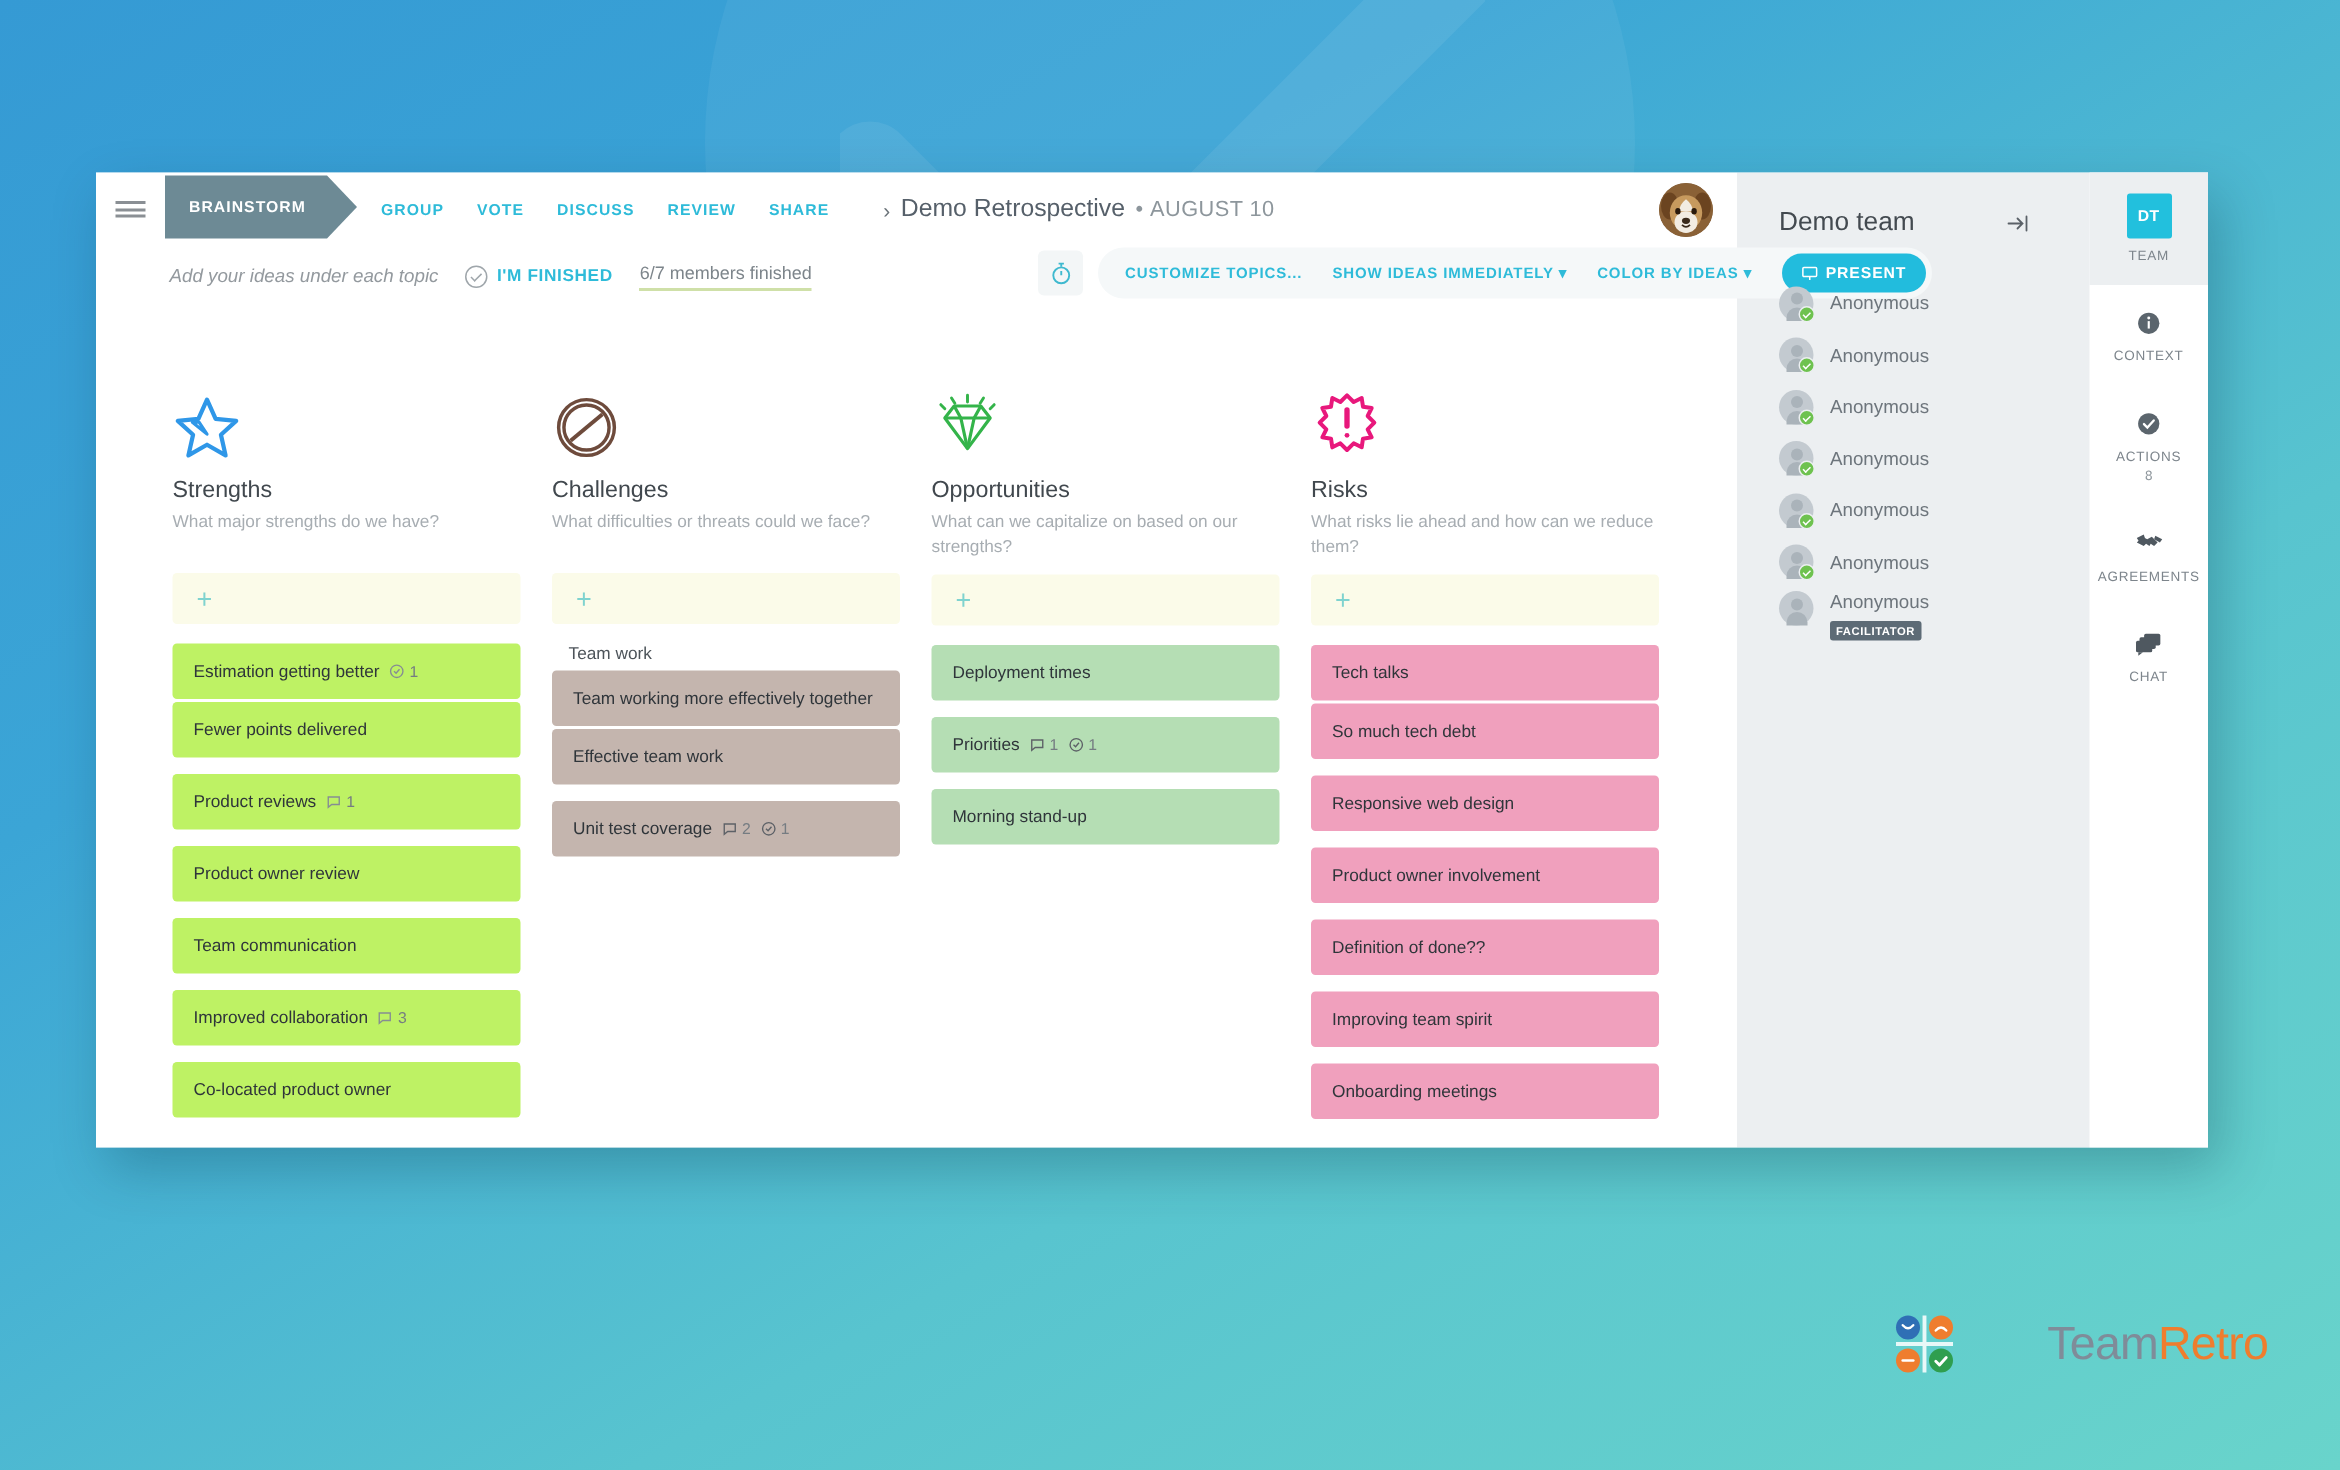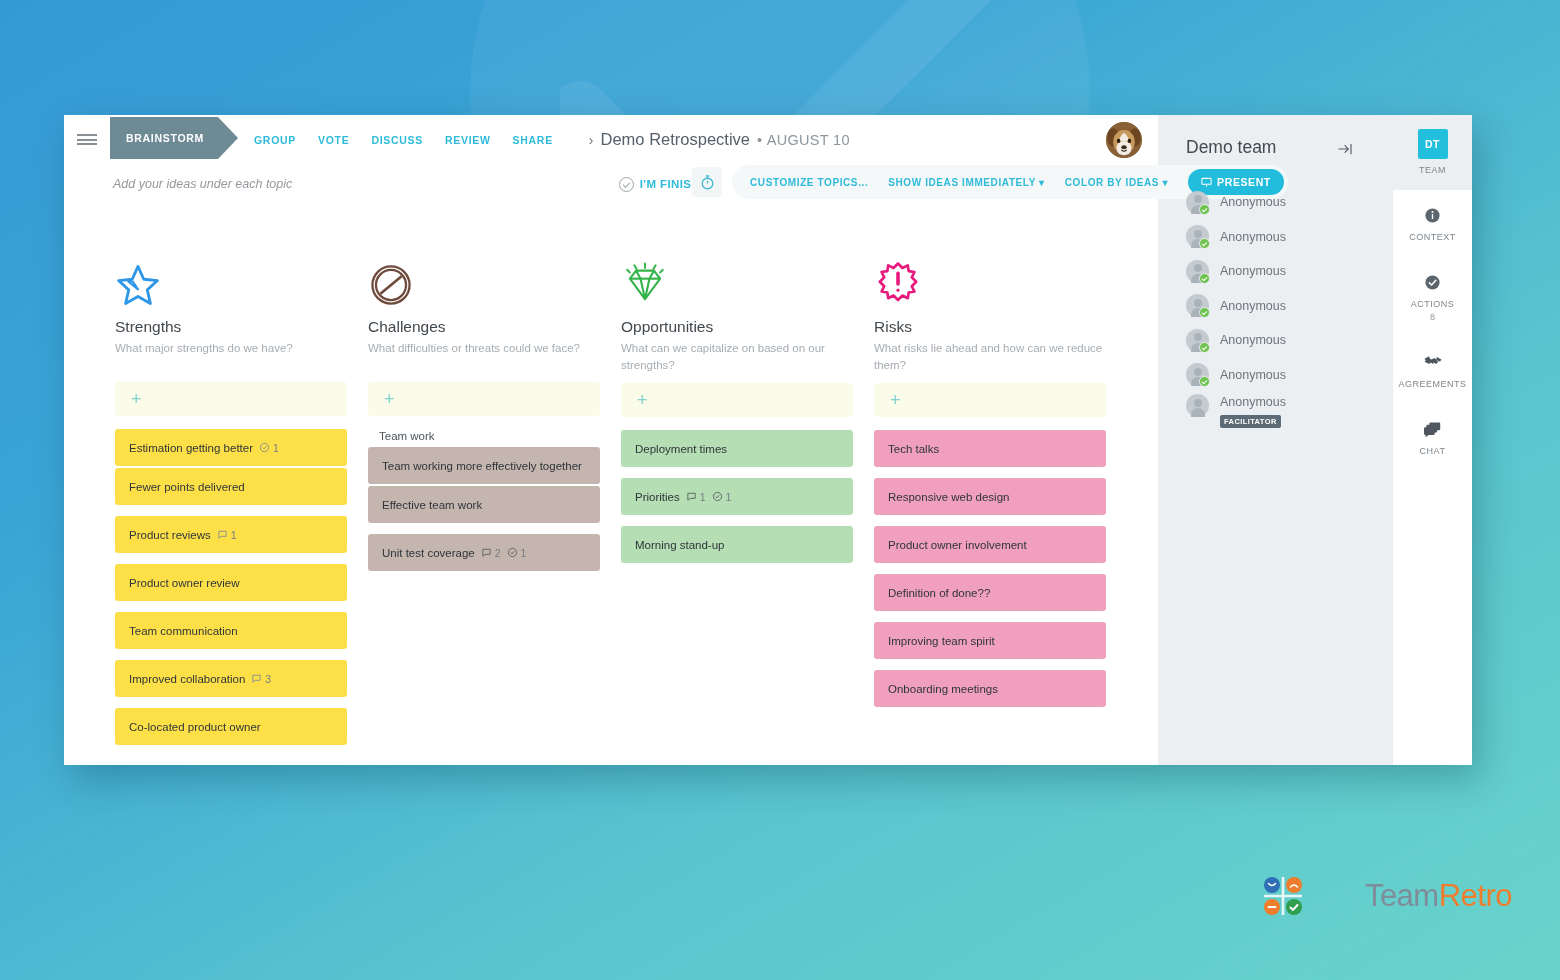--- a/index.html
+++ b/index.html
@@ -106,21 +106,20 @@
     overflow: hidden; background: #8a6a4a; cursor: pointer;
   }
   .avatar svg { display:block; width:100%; height:100%; }
 
   
   .subbar {
     height: 40px;
     display: flex; align-items: center;
     padding-left: 49px;
     position: relative;
-    justify-content: space-between;
   }
   .hint { font-style: italic; color: #93999e; font-size: 12.5px; }
   .finished-btn {
     display: flex; align-items: center; gap: 6px;
     margin-left: 18px; cursor: pointer;
   }
   .circ-check {
     width: 15px; height: 15px; border-radius: 50%;
     border: 1.5px solid #9fa6ab; position: relative;
   }
@@ -190,21 +189,21 @@
     color: #2f353a;
     display: flex; align-items: center; gap: 6px;
     cursor: pointer;
     min-height: 37px;
   }
   .card + .card { margin-top: 2px; }
   .card-group + .card-group { margin-top: 11px; }
   .meta { display: inline-flex; align-items: center; gap: 3px; color: #757c82; font-size: 10.5px; }
   .meta svg { display:block; }
 
-  .c-blue   { background: #fde047; }
+  .c-blue   { background: #bef264; }
   .c-brown  { background: #c4b5ae; }
   .c-green  { background: #b5deb4; }
   .c-pink   { background: #f0a0bd; }
 
   
   #right-panel {
     flex: 0 0 314px;
     display: flex;
     background: #eceff1;
     height: 100%;
@@ -515,20 +514,23 @@
             <circle cx="27" cy="34" r="1.8" fill="#e8187c" stroke="none"></circle>
           </svg>
         </div>
         <div class="col-title">Risks</div>
         <div class="col-sub">What risks lie ahead and how can we reduce them?</div>
         <div class="add-card">+</div>
 
         <div class="card-group">
           <div class="card c-pink">
             <span>Tech talks</span>
+          </div>
+          <div class="card c-pink">
+            <span>So much tech debt</span>
           </div>
         </div>
         <div class="card-group">
           <div class="card c-pink">
             <span>Responsive web design</span>
           </div>
         </div>
         <div class="card-group">
           <div class="card c-pink">
             <span>Product owner involvement</span>

